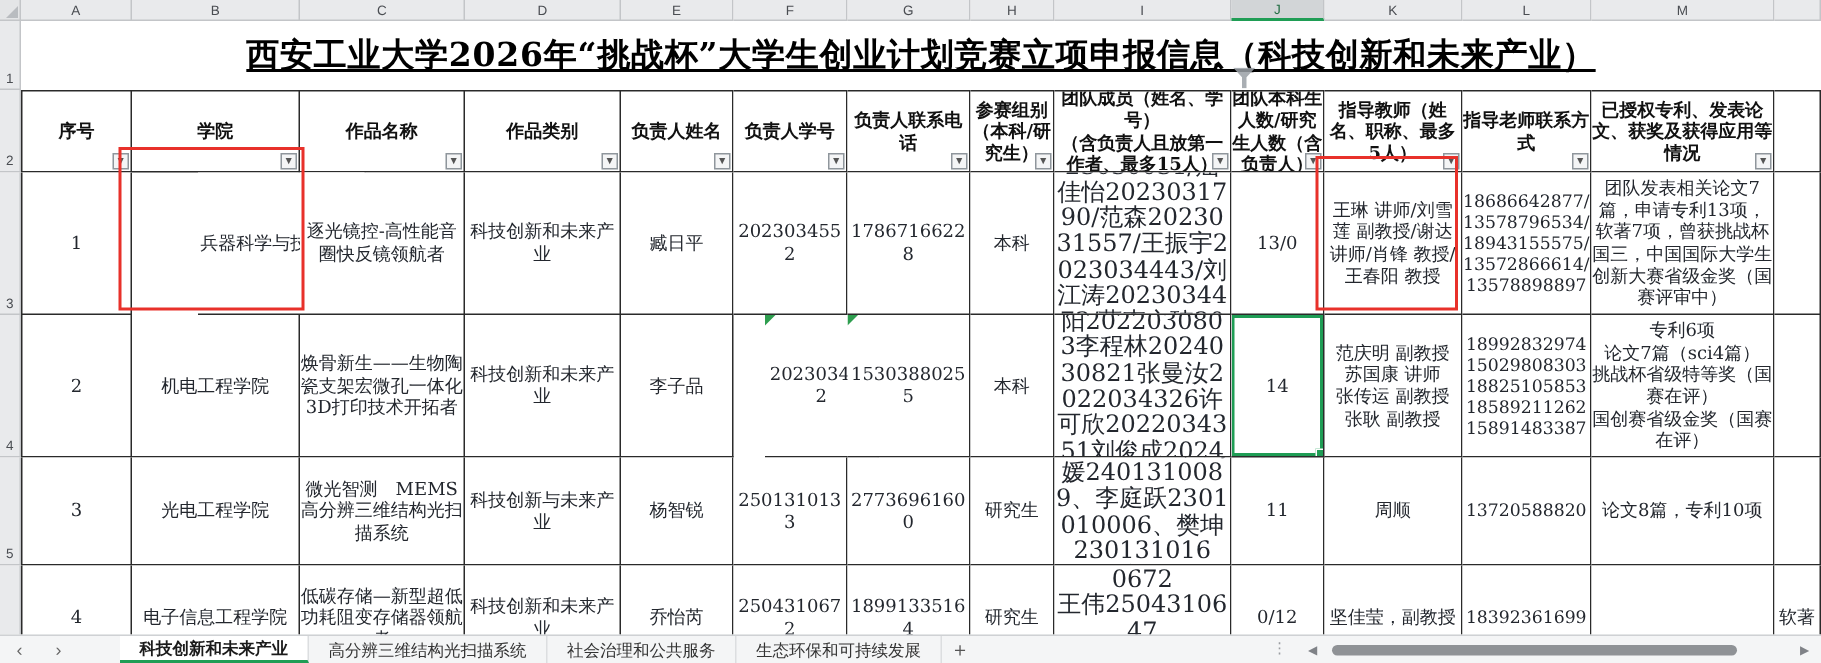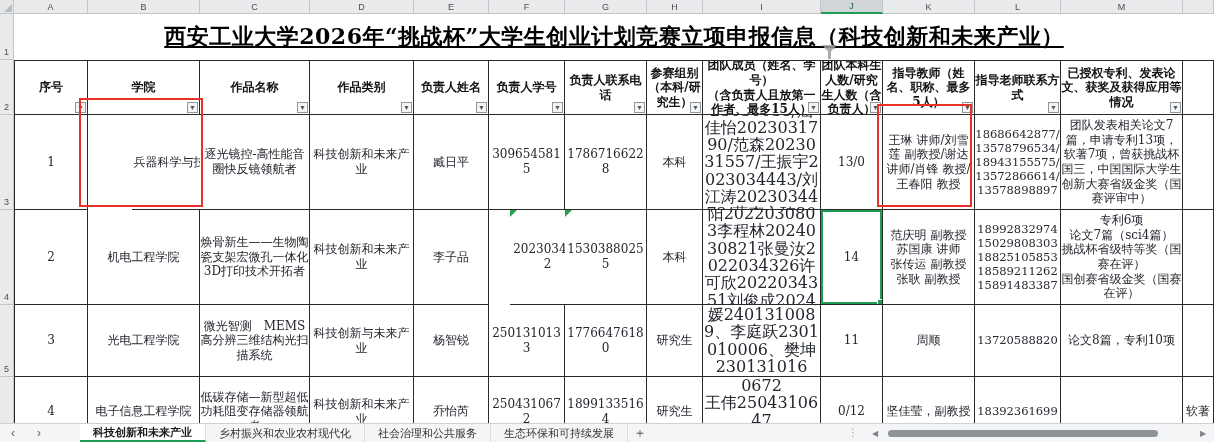--- a/index.html
+++ b/index.html
@@ -96,21 +96,21 @@
       <div class="cell htop" style="left: 821px; top: 60px; width: 62px; height: 55px;">团队本科生人数/研究生人数（含负责人）<div class="filterbtn">▼</div></div>
       <div class="cell htop" style="left: 883px; top: 60px; width: 92px; height: 55px;">指导教师（姓名、职称、最多5人）<div class="filterbtn">▼</div></div>
       <div class="cell htop" style="left: 975px; top: 60px; width: 86px; height: 55px;">指导老师联系方式<div class="filterbtn">▼</div></div>
       <div class="cell htop" style="left: 1061px; top: 60px; width: 122px; height: 55px;">已授权专利、发表论文、获奖及获得应用等情况<div class="filterbtn">▼</div></div>
       <div class="cell htop" style="left: 1183px; top: 60px; width: 31px; height: 55px;"></div>
       <div class="cell first" style="left: 14px; top: 115px; width: 74px; height: 95px;">1</div>
       <div class="cell" style="left: 88px; top: 115px; width: 112px; height: 95px; margin-left: 44px;">兵器科学与技术学院</div>
       <div class="cell" style="left: 200px; top: 115px; width: 110px; height: 95px;">逐光镜控-高性能音圈快反镜领航者</div>
       <div class="cell" style="left: 310px; top: 115px; width: 104px; height: 95px;">科技创新和未来产业</div>
       <div class="cell" style="left: 414px; top: 115px; width: 75px; height: 95px;">臧日平</div>
-      <div class="cell" style="left: 489px; top: 115px; width: 76px; height: 95px;">3096545815</div>
+      <div class="cell" style="left: 489px; top: 115px; width: 76px; height: 95px;">2023034552</div>
       <div class="cell" style="left: 565px; top: 115px; width: 82px; height: 95px;">17867166228</div>
       <div class="cell" style="left: 647px; top: 115px; width: 56px; height: 95px;">本科</div>
       <div class="cell colI" style="left: 703px; top: 115px; width: 118px; height: 95px;">臧日平2023034552/李诗雨2023030031/屈佳怡2023031790/范森2023031557/王振宇2023034443/刘江涛2023034473/董李文琦2024034581/华涵钰</div>
       <div class="cell" style="left: 821px; top: 115px; width: 62px; height: 95px;">13/0</div>
       <div class="cell" style="left: 883px; top: 115px; width: 92px; height: 95px;">王琳 讲师/刘雪莲 副教授/谢达 讲师/肖锋 教授/王春阳 教授</div>
       <div class="cell colL" style="left: 975px; top: 115px; width: 86px; height: 95px;">18686642877/13578796534/18943155575/13572866614/13578898897</div>
       <div class="cell" style="left: 1061px; top: 115px; width: 122px; height: 95px;">团队发表相关论文7篇，申请专利13项，软著7项，曾获挑战杯国三，中国国际大学生创新大赛省级金奖（国赛评审中）</div>
       <div class="cell" style="left: 1183px; top: 115px; width: 31px; height: 95px;"></div>
       <div class="cell first" style="left: 14px; top: 210px; width: 74px; height: 95px;">2</div>
       <div class="cell" style="left: 88px; top: 210px; width: 112px; height: 95px;">机电工程学院</div>
@@ -135,21 +135,21 @@
 论文7篇（sci4篇）
 挑战杯省级特等奖（国赛在评）
 国创赛省级金奖（国赛在评）</div>
       <div class="cell" style="left: 1183px; top: 210px; width: 31px; height: 95px;"></div>
       <div class="cell first" style="left: 14px; top: 305px; width: 74px; height: 72px;">3</div>
       <div class="cell" style="left: 88px; top: 305px; width: 112px; height: 72px;">光电工程学院</div>
       <div class="cell" style="left: 200px; top: 305px; width: 110px; height: 72px;">微光智测　MEMS 高分辨三维结构光扫描系统</div>
       <div class="cell" style="left: 310px; top: 305px; width: 104px; height: 72px;">科技创新与未来产业</div>
       <div class="cell" style="left: 414px; top: 305px; width: 75px; height: 72px;">杨智锐</div>
       <div class="cell" style="left: 489px; top: 305px; width: 76px; height: 72px;">2501310133</div>
-      <div class="cell" style="left: 565px; top: 305px; width: 82px; height: 72px;">17766476180</div>
+      <div class="cell" style="left: 565px; top: 305px; width: 82px; height: 72px;">27736961600</div>
       <div class="cell" style="left: 647px; top: 305px; width: 56px; height: 72px;">研究生</div>
       <div class="cell colI" style="left: 703px; top: 305px; width: 118px; height: 72px;">杨智锐2501310133、王博2401210044、刘媛2401310089、李庭跃2301010006、樊坤2301310169、赵润泽2501310097、周云鹏</div>
       <div class="cell" style="left: 821px; top: 305px; width: 62px; height: 72px;">11</div>
       <div class="cell" style="left: 883px; top: 305px; width: 92px; height: 72px;">周顺</div>
       <div class="cell colL" style="left: 975px; top: 305px; width: 86px; height: 72px;">13720588820</div>
       <div class="cell" style="left: 1061px; top: 305px; width: 122px; height: 72px;">论文8篇，专利10项</div>
       <div class="cell" style="left: 1183px; top: 305px; width: 31px; height: 72px;"></div>
       <div class="cell first" style="left: 14px; top: 377px; width: 74px; height: 70px;">4</div>
       <div class="cell" style="left: 88px; top: 377px; width: 112px; height: 70px;">电子信息工程学院</div>
       <div class="cell" style="left: 200px; top: 377px; width: 110px; height: 70px;">低碳存储—新型超低功耗阻变存储器领航者</div>
@@ -171,21 +171,21 @@
   <div class="redbox" style="left:79px;top:98px;width:124px;height:109px;"></div>
   <div class="redbox" style="left:877px;top:104px;width:95px;height:103px;"></div>
 
   <div class="funnel" title=""></div>
 
   <div class="tabbar">
     <div class="navarrow">‹</div>
     <div class="navarrow">›</div>
     <div class="tabs" id="tabs">
         <div class="sheettab active">科技创新和未来产业</div>
-        <div class="sheettab">乡村振兴和农业农村现代化</div>
+        <div class="sheettab">高分辨三维结构光扫描系统</div>
         <div class="sheettab">社会治理和公共服务</div>
         <div class="sheettab">生态环保和可持续发展</div>
       </div>
     <div class="addtab">＋</div>
     <div class="dots">⋮</div>
     <div class="hscroll-left">◀</div>
     <div class="hthumb"></div>
     <div class="hscroll-right">▶</div>
   </div>
 </div>

